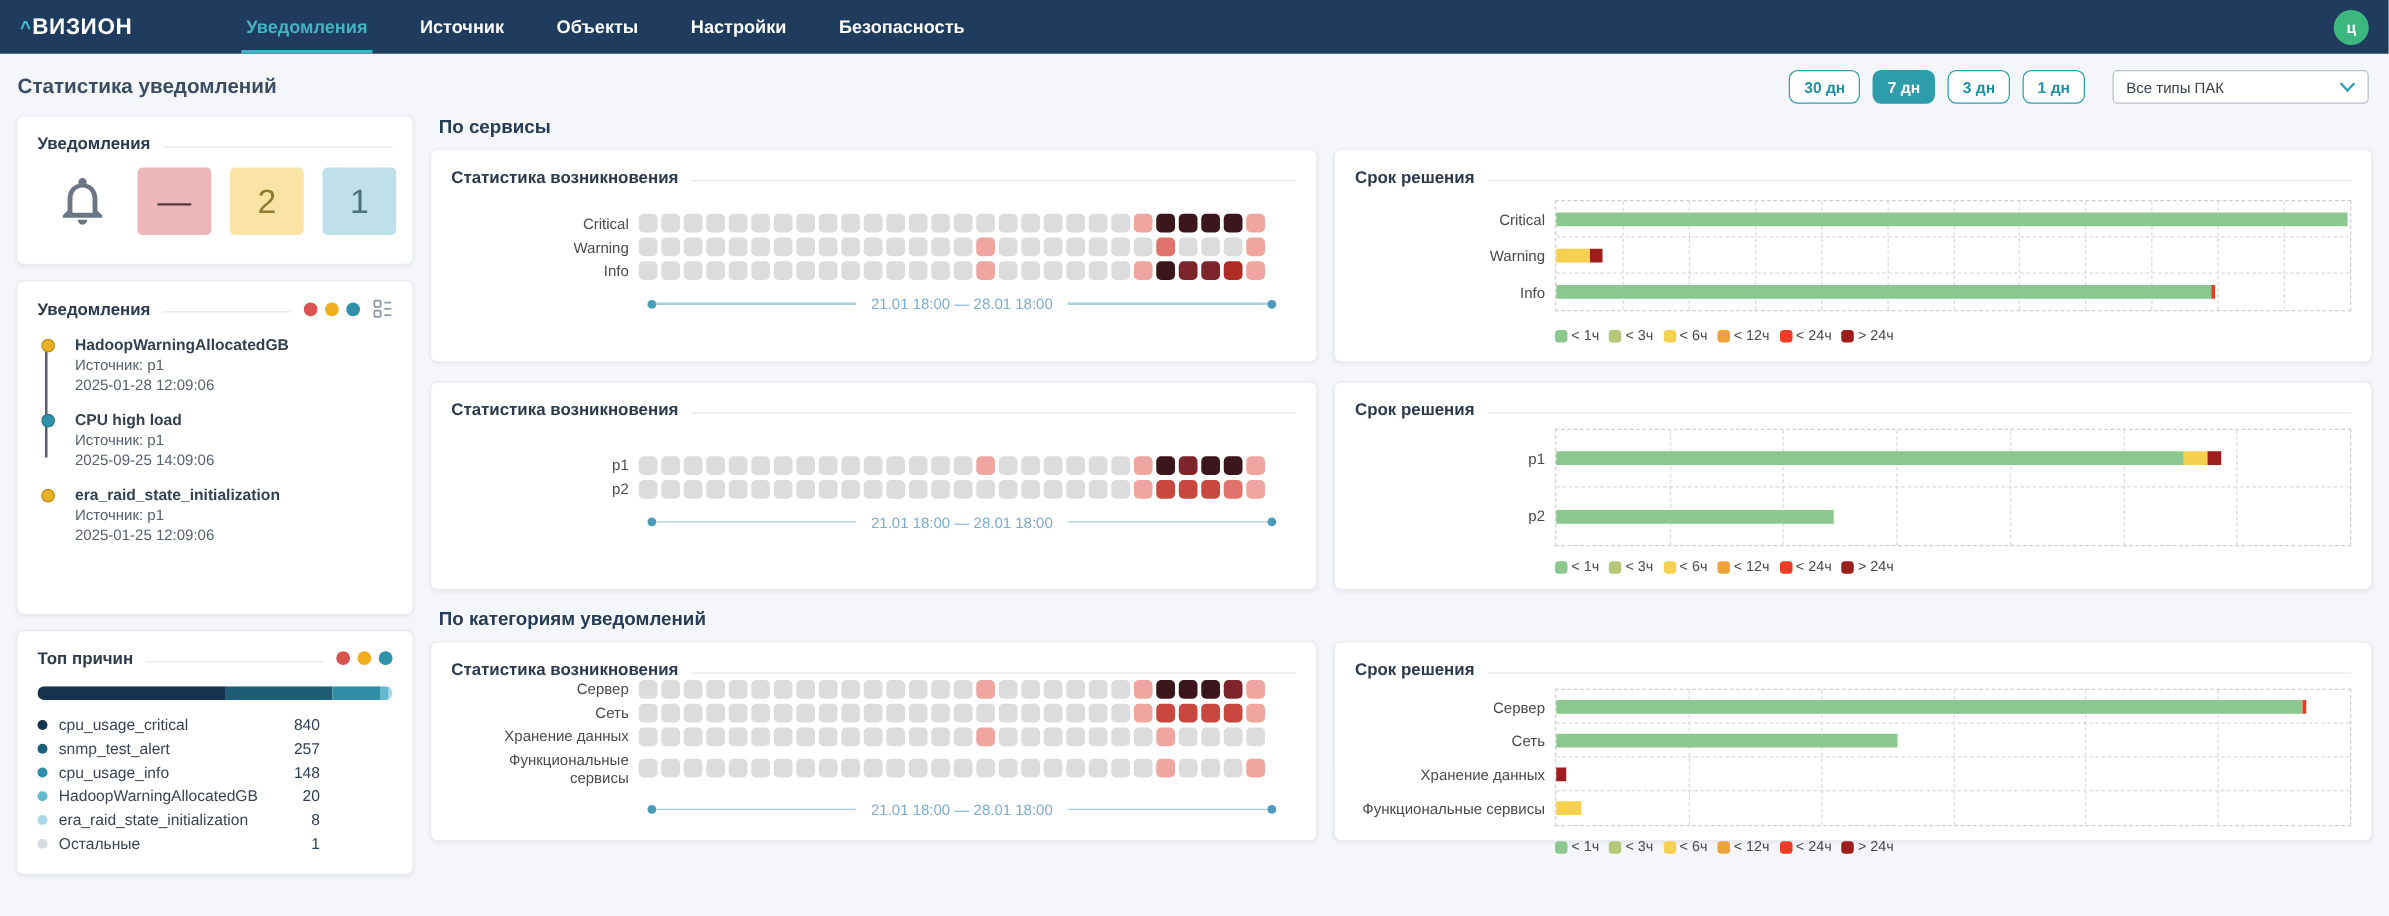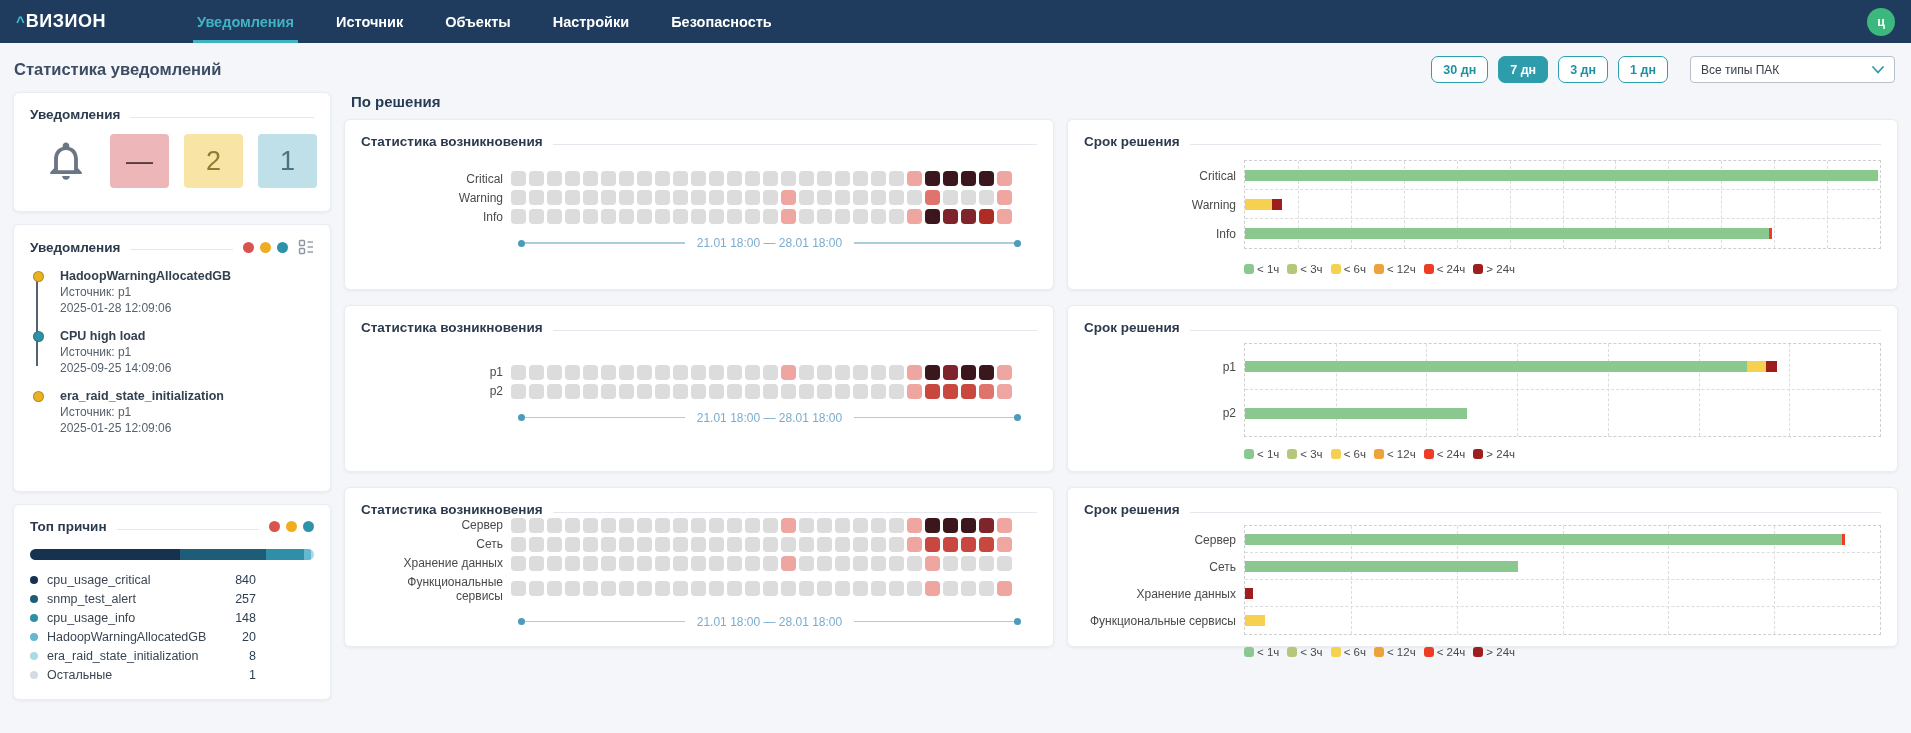--- a/index.html
+++ b/index.html
@@ -252,21 +252,21 @@
               <span class="cause-label">Остальные</span>
               <span class="cause-value">1</span>
             </div>
           </div>
       </div>
 
     </aside>
 
     <main class="main">
         <section class="section">
-          <div class="section-title">По решения</div>
+          <div class="section-title">По сервисы</div>
           <div class="section-row">
             <div class="card occ-card">
               <div class="card-head">
                 <span class="card-title">Статистика возникновения</span>
                 <span class="rule"></span>
               </div>
               <div class="hm-block">
                 <div class="hm-row">
                   <span class="hm-label">Critical</span>
                   <div class="hm-cells">
@@ -577,20 +577,21 @@
                 </span>
                 <span class="legend-item">
                   <span class="legend-swatch" style="background: rgb(158, 29, 29);"></span>
                   <span class="legend-label">&gt; 24ч</span>
                 </span>
               </div>
             </div>
           </div>
         </section>
         <section class="section">
+          <div class="section-title">По категориям уведомлений</div>
           <div class="section-row">
             <div class="card occ-card">
               <div class="card-head">
                 <span class="card-title">Статистика возникновения</span>
                 <span class="rule"></span>
               </div>
               <div class="hm-block">
                 <div class="hm-row">
                   <span class="hm-label">Сервер</span>
                   <div class="hm-cells">

